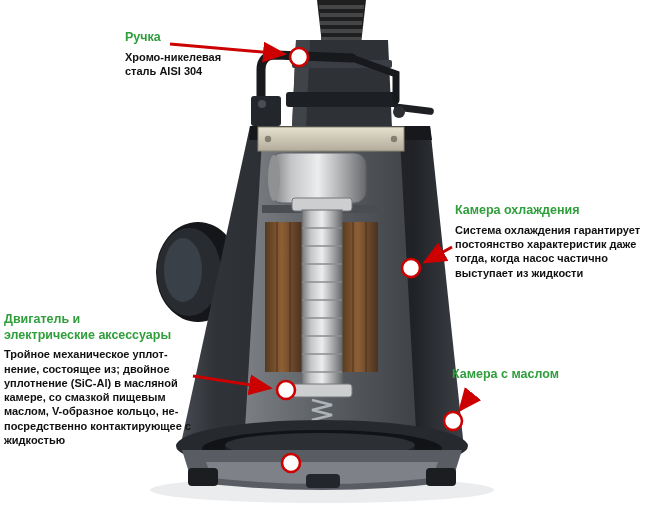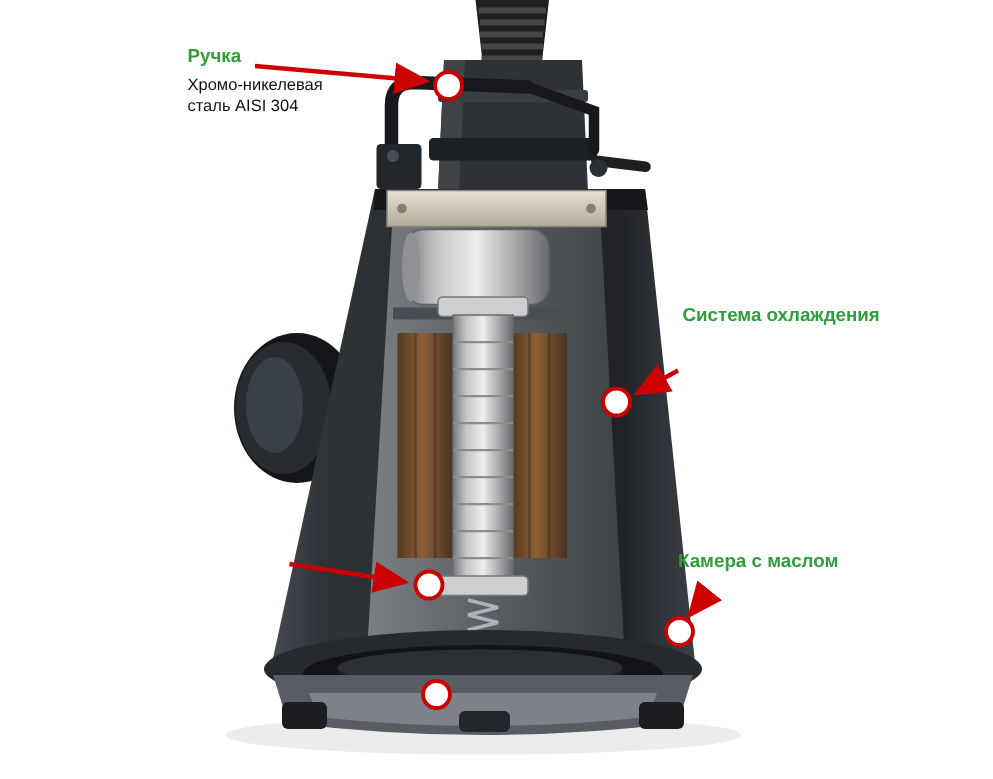--- a/index.html
+++ b/index.html
@@ -10,21 +10,21 @@
   }
   .scene { position:absolute; left:0; top:0; }
   .callout { position:absolute; }
   .callout h3 {
     color:var(--heading-green,#2f9e3b);
     font-size:12.5px; font-weight:bold; line-height:1.25;
     white-space:pre-line; margin-bottom:4px;
   }
   .callout p {
     color:var(--body-text,#111111);
-    font-size:11px; line-height:1.3; white-space:pre-line;
+    font-size:11px; line-height:1.3; white-space:pre-line;font-weight:bold;
   }
   .arrow-line { stroke:var(--arrow-red,#cc0000); stroke-width:3; fill:none; }
   #ah path { fill:var(--arrow-red,#cc0000); }
   .marker-circle { fill:#ffffff; stroke:var(--arrow-red,#cc0000); stroke-width:2.6; }
 </style>
 </head>
 <body>
 
 <div class="canvas">
 
@@ -164,21 +164,36 @@
     </g>
   </svg>
 
   <div class="callout" style="left:125px; top:30px; width:150px;">
     <h3>Ручка</h3>
     <p>Хромо-никелевая
 сталь AISI 304</p>
   </div>
 
   <div class="callout" style="left:455px; top:203px; width:206px;">
-    <h3>Система охлаждения</h3>
+    <h3>Камера охлаждения</h3>
+    <p>Система охлаждения гарантирует
+постоянство характеристик даже
+тогда, когда насос частично
+выступает из жидкости</p>
   </div>
 
+  <div class="callout" style="left:4px; top:312px; width:198px;">
+    <h3>Двигатель и
+электрические аксессуары</h3>
+    <p>Тройное механическое уплот-
+нение, состоящее из; двойное
+уплотнение (SiC-Al) в масляной
+камере, со смазкой пищевым
+маслом, V-образное кольцо, не-
+посредственно контактирующее с
+жидкостью</p>
+  </div>
 
   <div class="callout" style="left:452px; top:367px; width:186px;">
     <h3>Камера с маслом</h3>
   </div>
 
 </div>
 
 </body></html>

